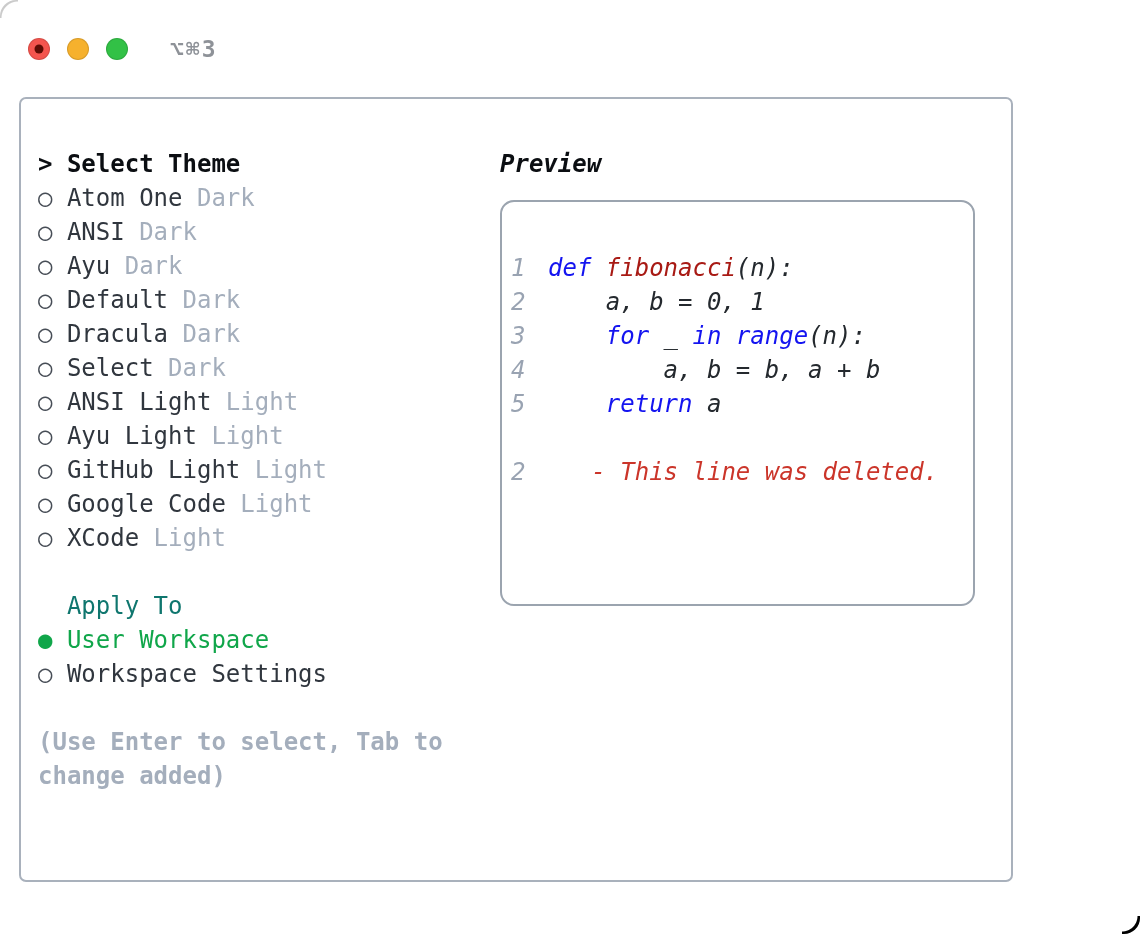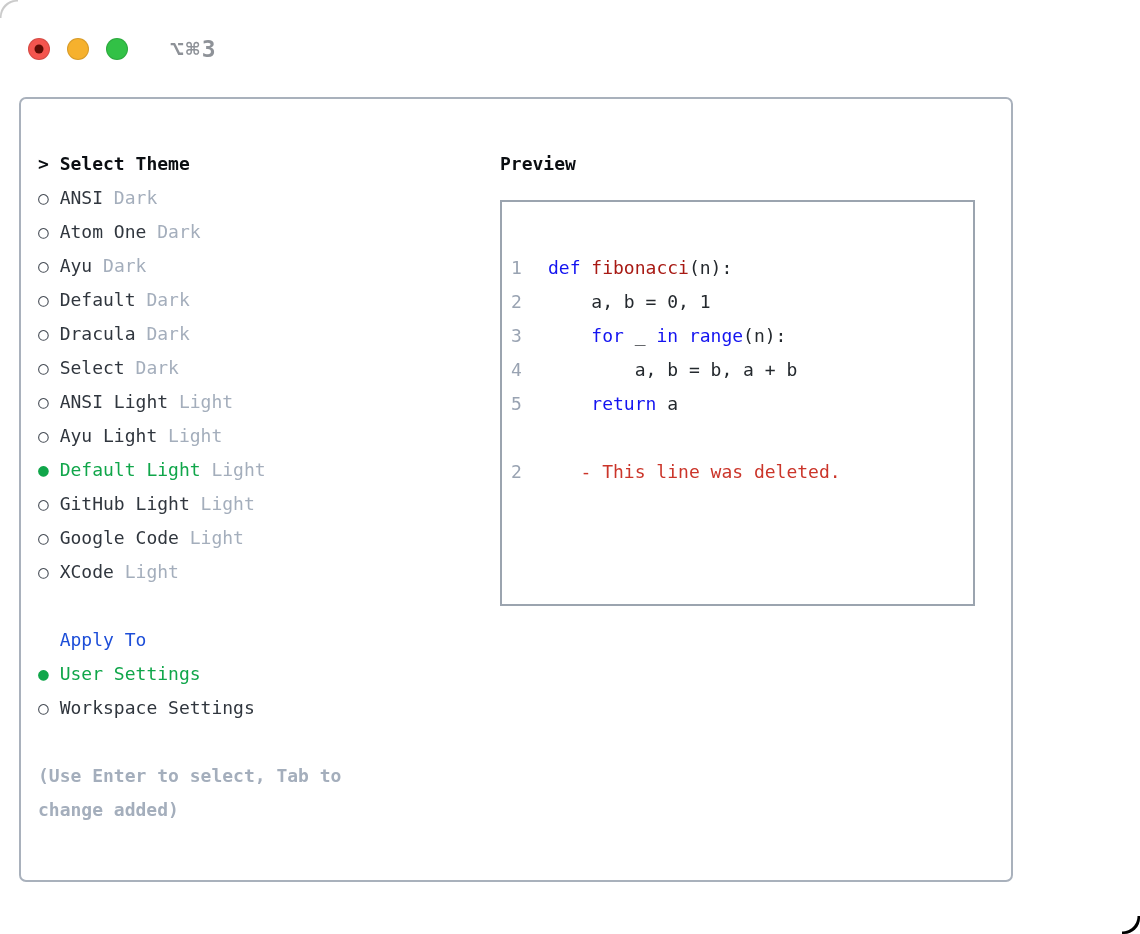--- a/index.html
+++ b/index.html
@@ -22,41 +22,41 @@
   .lights { display:flex; align-items:center; gap:17px; }
   .light { width:22px; height:22px; border-radius:50%; position:relative; border:1px solid rgba(0,0,0,.12); cursor:default; }
   .light .dot { position:absolute; left:50%; top:50%; width:9px; height:9px; border-radius:50%;
     transform:translate(-50%,-50%); background:#5e0c04; }
   .shortcut { margin-left:42px; font-size:23px; font-weight:bold; color:#8e9298; letter-spacing:2px; }
 
   
   .panel {
     position:absolute; left:19px; top:97px; width:994px; height:785px;
     border:2px solid var(--border,#a9b1bc); border-radius:7px; background:#fff;
-    display:flex; padding:48px 0 0 17px; font-size:18px; line-height:34px;
+    display:flex; padding:48px 0 0 17px; font-size:24px; line-height:34px;
   }
   .left-col { width:462px; flex:0 0 462px; }
-  .right-col { flex:1; }
+  .right-col { flex:1;font-style:italic; }
 
   .row { height:34px; white-space:pre; color:var(--text,#30363e); }
   .row .marker { color:#474d56; }
   .row .variant { color:var(--muted,#a4aebc); }
   .row.heading { font-weight:bold; color:#0b0e12; }
   .row.heading .marker { color:#0b0e12; }
   .row.sel, .row.sel .marker { color:var(--selected,#10a64a); }
   .row.sel .variant { color:var(--muted,#a4aebc); }
   .spacer { height:34px; }
-  .apply-heading { height:34px; line-height:34px; padding-left:2ch; color:#1d4ed8; white-space:pre; }
+  .apply-heading { height:34px; line-height:34px; padding-left:2ch; color:#0f766e; white-space:pre; }
   .help { color:var(--muted,#a4aebc); white-space:pre; height:34px; line-height:34px;font-weight:bold; }
 
   
   .preview-heading { height:34px; line-height:34px; font-weight:bold; color:#0b0e12; white-space:pre; }
   .preview-box {
     margin-top:19px; width:475px; height:406px;
-    border:2px solid #9ba4af; border-radius:0; background:#fff;
+    border:2px solid #9ba4af; border-radius:14px; background:#fff;
     padding:49px 0 0 9px; overflow:hidden;
   }
   .pline { height:34px; line-height:34px; white-space:pre; }
   .lnum { display:inline-block; width:13px; margin-right:24px; color:#99a3b2; }
   .tk.plain { color:#24292e; }
   .tk.kw  { color:var(--kw,#1414f0); }
   .tk.fn  { color:var(--fn,#a81a14); }
   .tk.ctx { color:var(--muted2,#97a0ae); }
   .tk.del { color:var(--del,#cb352a); }
   .tk.add { color:var(--add,#00bd12); }
@@ -76,37 +76,36 @@
         <div class="light" style="background: rgb(246, 177, 45);"></div>
         <div class="light" style="background: rgb(50, 193, 70);"></div>
       </div>
     <div class="shortcut">⌥⌘3</div>
   </div>
 
   <div class="panel">
     <div class="left-col">
       <div class="row heading"><span class="marker">&gt;</span><span id="theme-heading-label"> Select Theme</span></div>
       <div id="theme-list">
+          <div class="row"><span class="marker">○</span><span class="nm"> Atom One</span><span class="variant"> Dark</span></div>
           <div class="row"><span class="marker">○</span><span class="nm"> ANSI</span><span class="variant"> Dark</span></div>
-          <div class="row"><span class="marker">○</span><span class="nm"> Atom One</span><span class="variant"> Dark</span></div>
           <div class="row"><span class="marker">○</span><span class="nm"> Ayu</span><span class="variant"> Dark</span></div>
           <div class="row"><span class="marker">○</span><span class="nm"> Default</span><span class="variant"> Dark</span></div>
           <div class="row"><span class="marker">○</span><span class="nm"> Dracula</span><span class="variant"> Dark</span></div>
           <div class="row"><span class="marker">○</span><span class="nm"> Select</span><span class="variant"> Dark</span></div>
           <div class="row"><span class="marker">○</span><span class="nm"> ANSI Light</span><span class="variant"> Light</span></div>
           <div class="row"><span class="marker">○</span><span class="nm"> Ayu Light</span><span class="variant"> Light</span></div>
-          <div class="row sel"><span class="marker">●</span><span class="nm"> Default Light</span><span class="variant"> Light</span></div>
           <div class="row"><span class="marker">○</span><span class="nm"> GitHub Light</span><span class="variant"> Light</span></div>
           <div class="row"><span class="marker">○</span><span class="nm"> Google Code</span><span class="variant"> Light</span></div>
           <div class="row"><span class="marker">○</span><span class="nm"> XCode</span><span class="variant"> Light</span></div>
         </div>
       <div class="spacer"></div>
       <div class="apply-heading">Apply To</div>
       <div id="apply-list">
-          <div class="row sel"><span class="marker">●</span><span class="nm"> User Settings</span></div>
+          <div class="row sel"><span class="marker">●</span><span class="nm"> User Workspace</span></div>
           <div class="row"><span class="marker">○</span><span class="nm"> Workspace Settings</span></div>
         </div>
       <div class="spacer"></div>
       <div class="help">(Use Enter to select, Tab to</div>
       <div class="help">change added)</div>
     </div>
 
     <div class="right-col">
       <div class="preview-heading">Preview</div>
       <div class="preview-box" id="preview-box">

